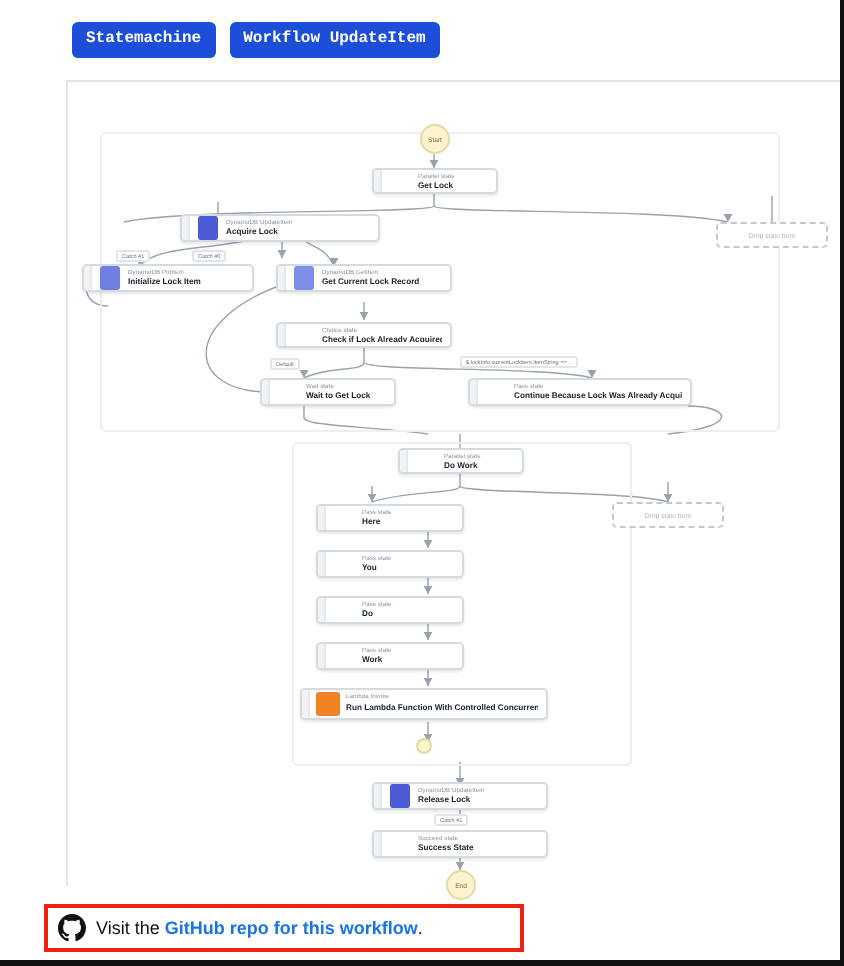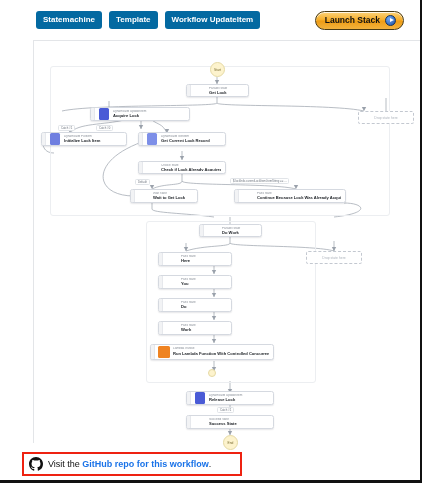--- a/index.html
+++ b/index.html
@@ -24,27 +24,27 @@
   .toolbar {
     position: absolute;
     left: 0; top: 0;
     width: 422px; height: 40px;
     display: flex;
     align-items: center;
     padding: 0 18px 0 36px;
     background: #ffffff;
   }
   .tab-btn {
-    background: #0369a1;
+    background: #1d4ed8;
     color: #ffffff;
     border: none;
     border-radius: 3px;
     font-size: 8px;
     font-weight: bold;
-    font-family: Liberation Sans, sans-serif;
+    font-family: Liberation Mono, monospace;
     padding: 5px 7px;
     margin-right: 7px;
     line-height: 1;
     cursor: pointer;
     white-space: nowrap;
   }
   .spacer { flex: 1 1 auto; }
   .launch-btn {
     display: flex;
     align-items: center;
@@ -197,21 +197,21 @@
     color: #6b727c;
     padding: .6px 2px;
     white-space: nowrap;
     line-height: 1.1;
   }
 
   
   .footer {
     position: absolute;
     left: 22px; top: 452px;
-    width: 220px; height: 24px;
+    width: 240px; height: 24px;
     border: 2px solid #ee2211;
     background: #ffffff;
     display: flex;
     align-items: center;
     padding: 0 5px;
     gap: 5px;
   }
   .gh-icon { width: 14px; height: 14px; flex: 0 0 auto; }
   .footer-text {
     font-size: 9px;
@@ -230,27 +230,22 @@
     background: #fff;
   }
 </style>
 </head>
 <body>
 
 <div id="page">
 
   <div class="toolbar">
     <button class="tab-btn">Statemachine</button>
-    <button class="tab-btn">Template</button>
     <button class="tab-btn">Workflow UpdateItem</button>
     <span class="spacer"></span>
-    <button class="launch-btn">
-      <span>Launch Stack</span>
-      <span class="launch-play"></span>
-    </button>
   </div>
 
   <div class="leftrail"></div>
 
   <div class="canvas-frame">
     <div class="graph">
 
       <svg viewBox="0 0 389 403">
         <g stroke="#9aa1ab" stroke-width="0.7" fill="none">
 

